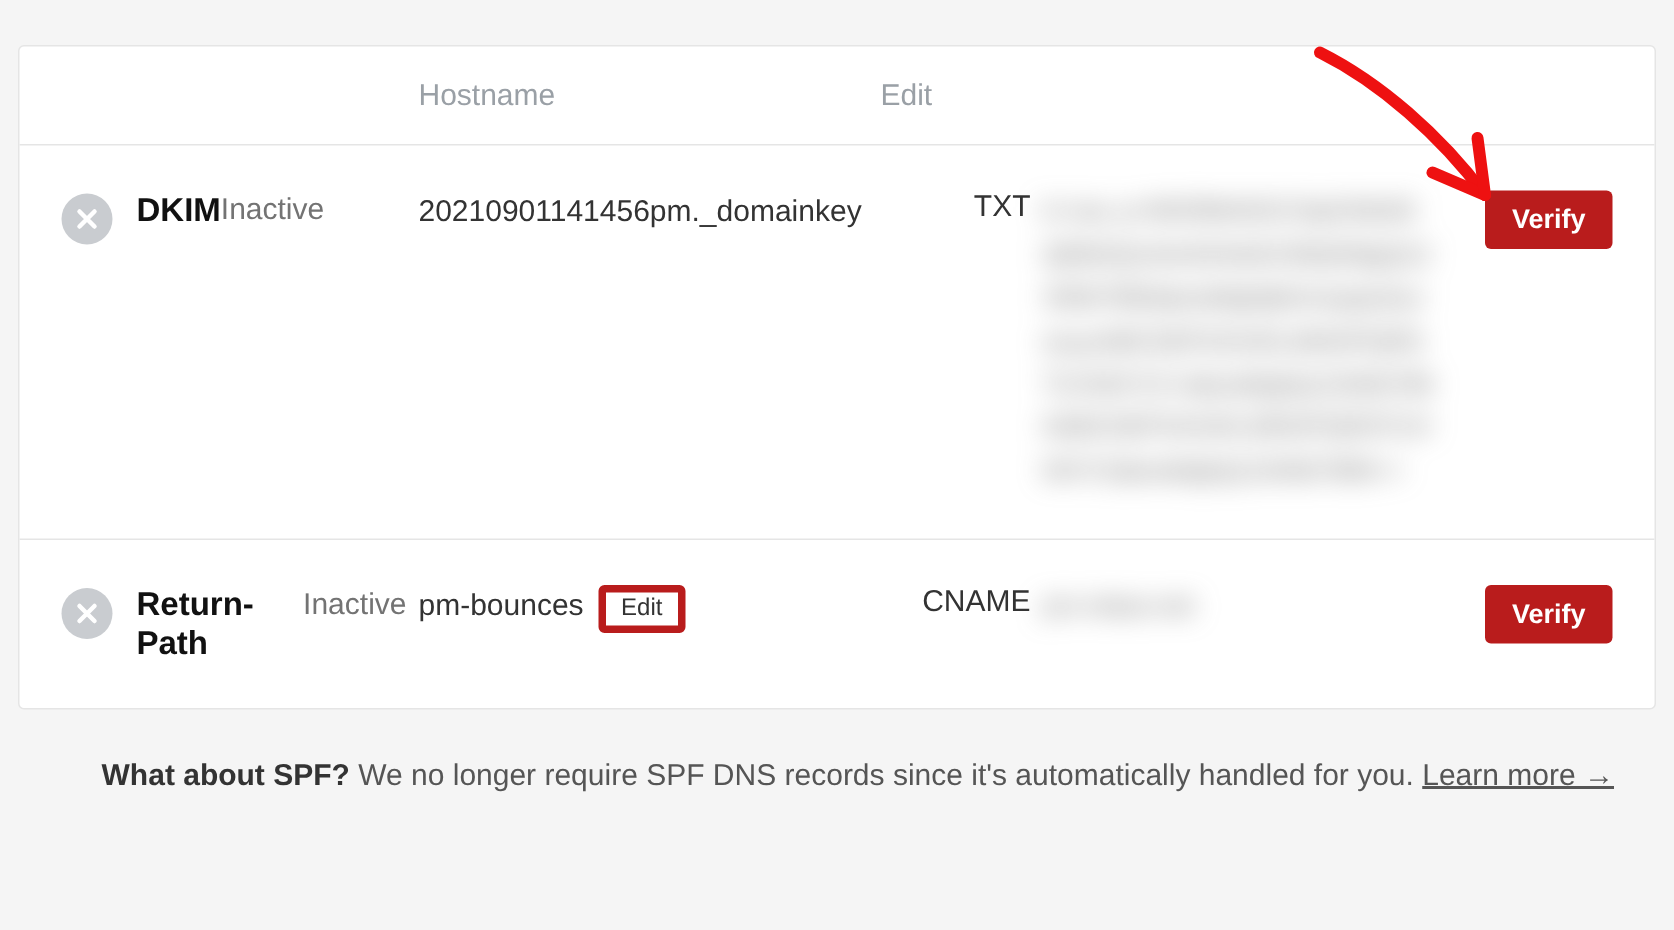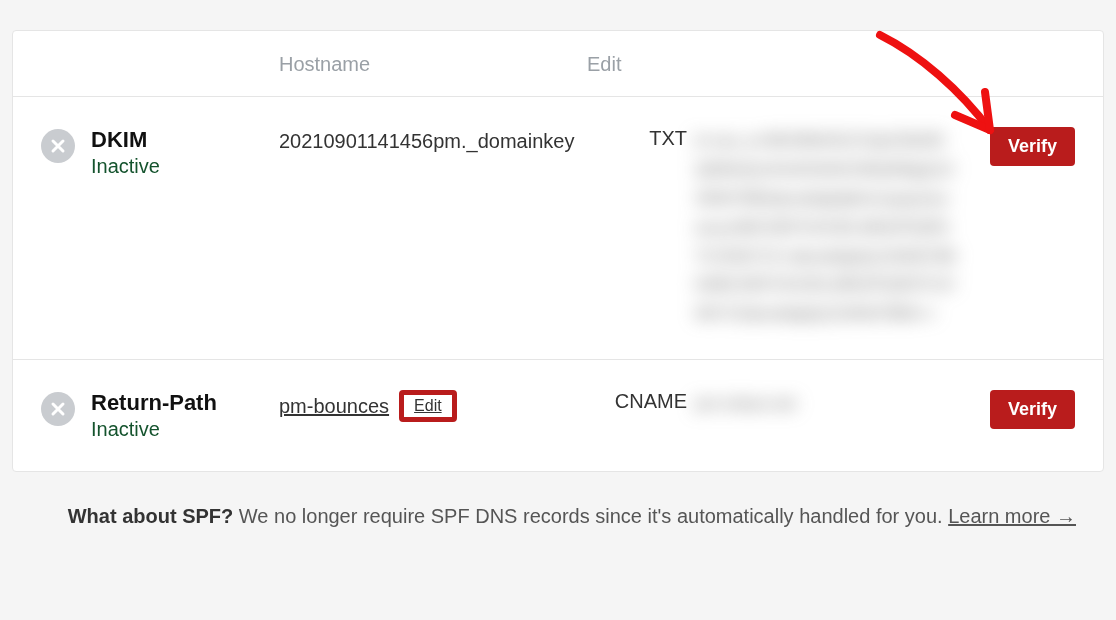--- a/index.html
+++ b/index.html
@@ -41,31 +41,31 @@
     height: 34px;
     flex: 0 0 34px;
     border-radius: 50%;
     background: #c9ccd0;
     display: flex;
     align-items: center;
     justify-content: center;
     margin-top: 2px;
   }
   .status-icon svg { width: 16px; height: 16px; }
-  .name-block { display: flex; flex-direction: column; }
+  .name-block { display: flex; flex-direction: row; }
   .rec-name {
     font-weight: 700;
     font-size: 22px;
     color: #111;
     display: inline-flex;
     align-items: center;
     gap: 10px;
   }
   .rec-status {
-    color: #14532d;
+    color: #737373;
     font-size: 20px;
     margin-top: 2px;
   }
   .hostname-cell {
     font-size: 20px;
     color: #333;
     word-break: break-all;
     line-height: 1.4;
     display: flex;
     align-items: center;
@@ -106,23 +106,21 @@
     background: #fff;
     border: 5px solid #b91c1c;
     border-radius: 4px;
     padding: 2px 10px;
     font-size: 16px;
     color: #333;
     cursor: pointer;
   }
   .rp-hostname {
     display: inline-flex;
-    align-items: center;
     gap: 10px;
-    text-decoration: underline;
   }
   .spf-note {
     text-align: right;
     font-size: 20px;
     color: #555;
     margin: 28px 40px 0 40px;
     line-height: 1.6;
   }
   .spf-note .lead { font-weight: 700; color: #333; }
   .spf-note a {

